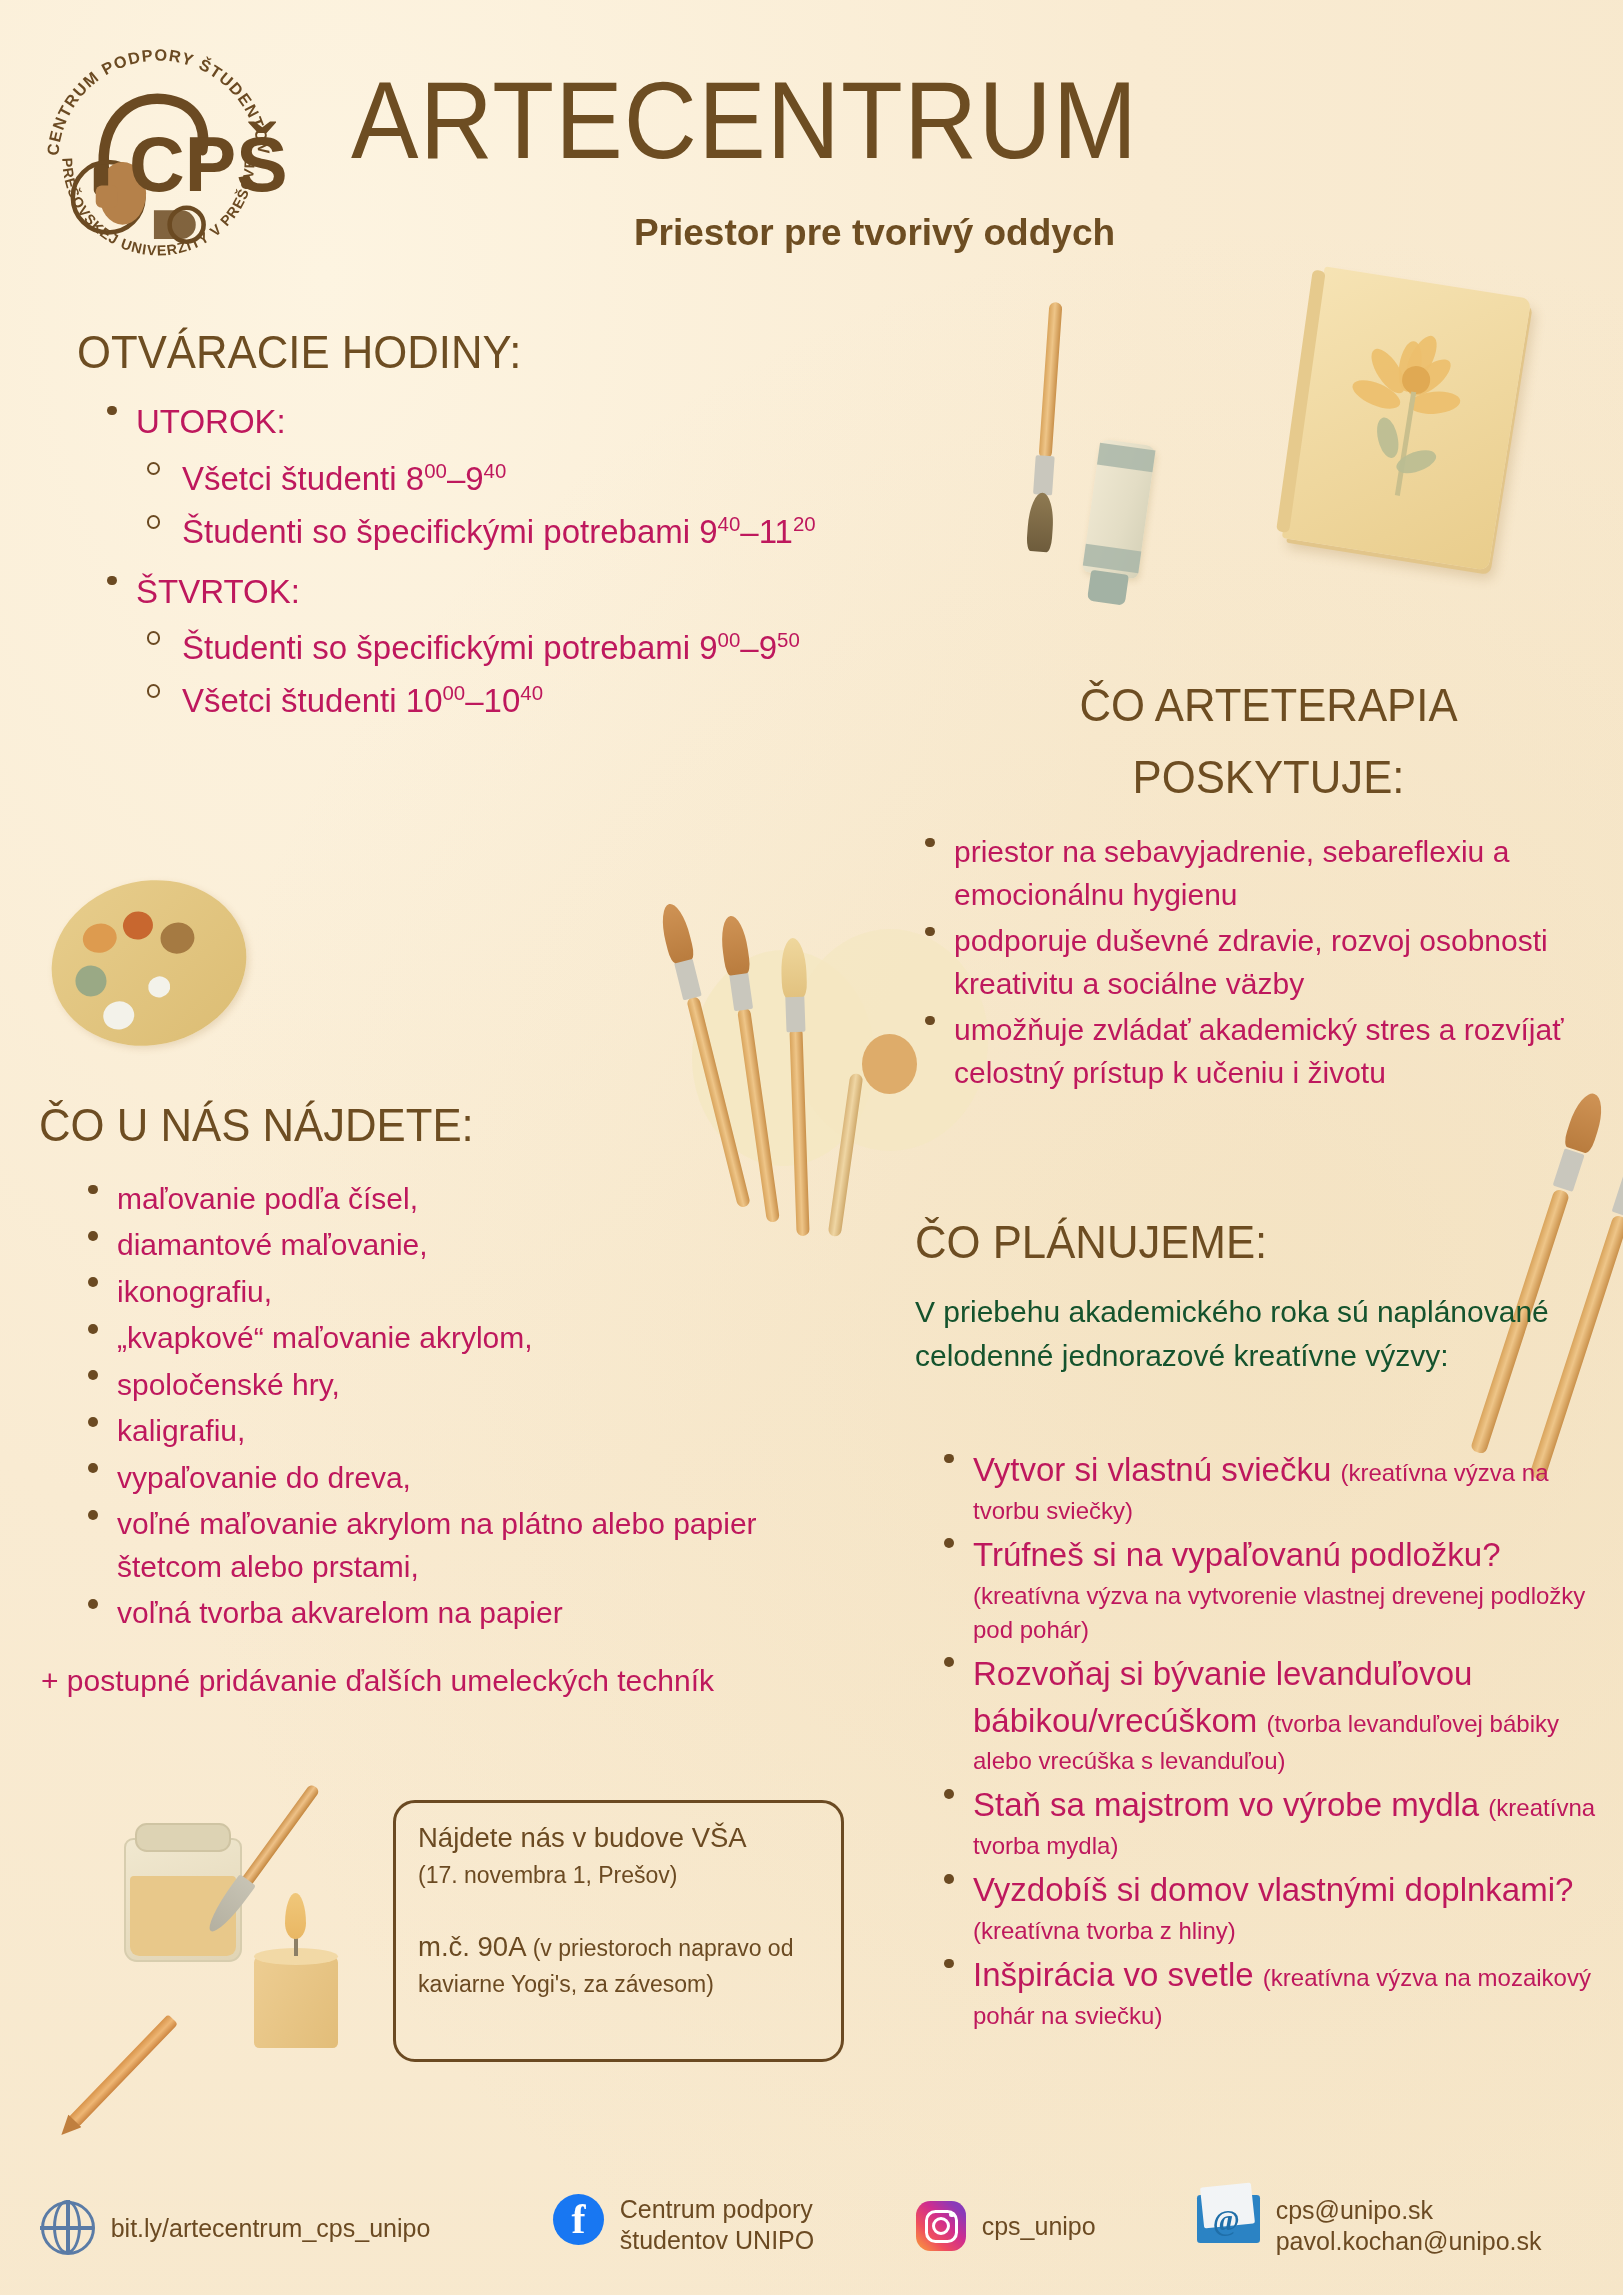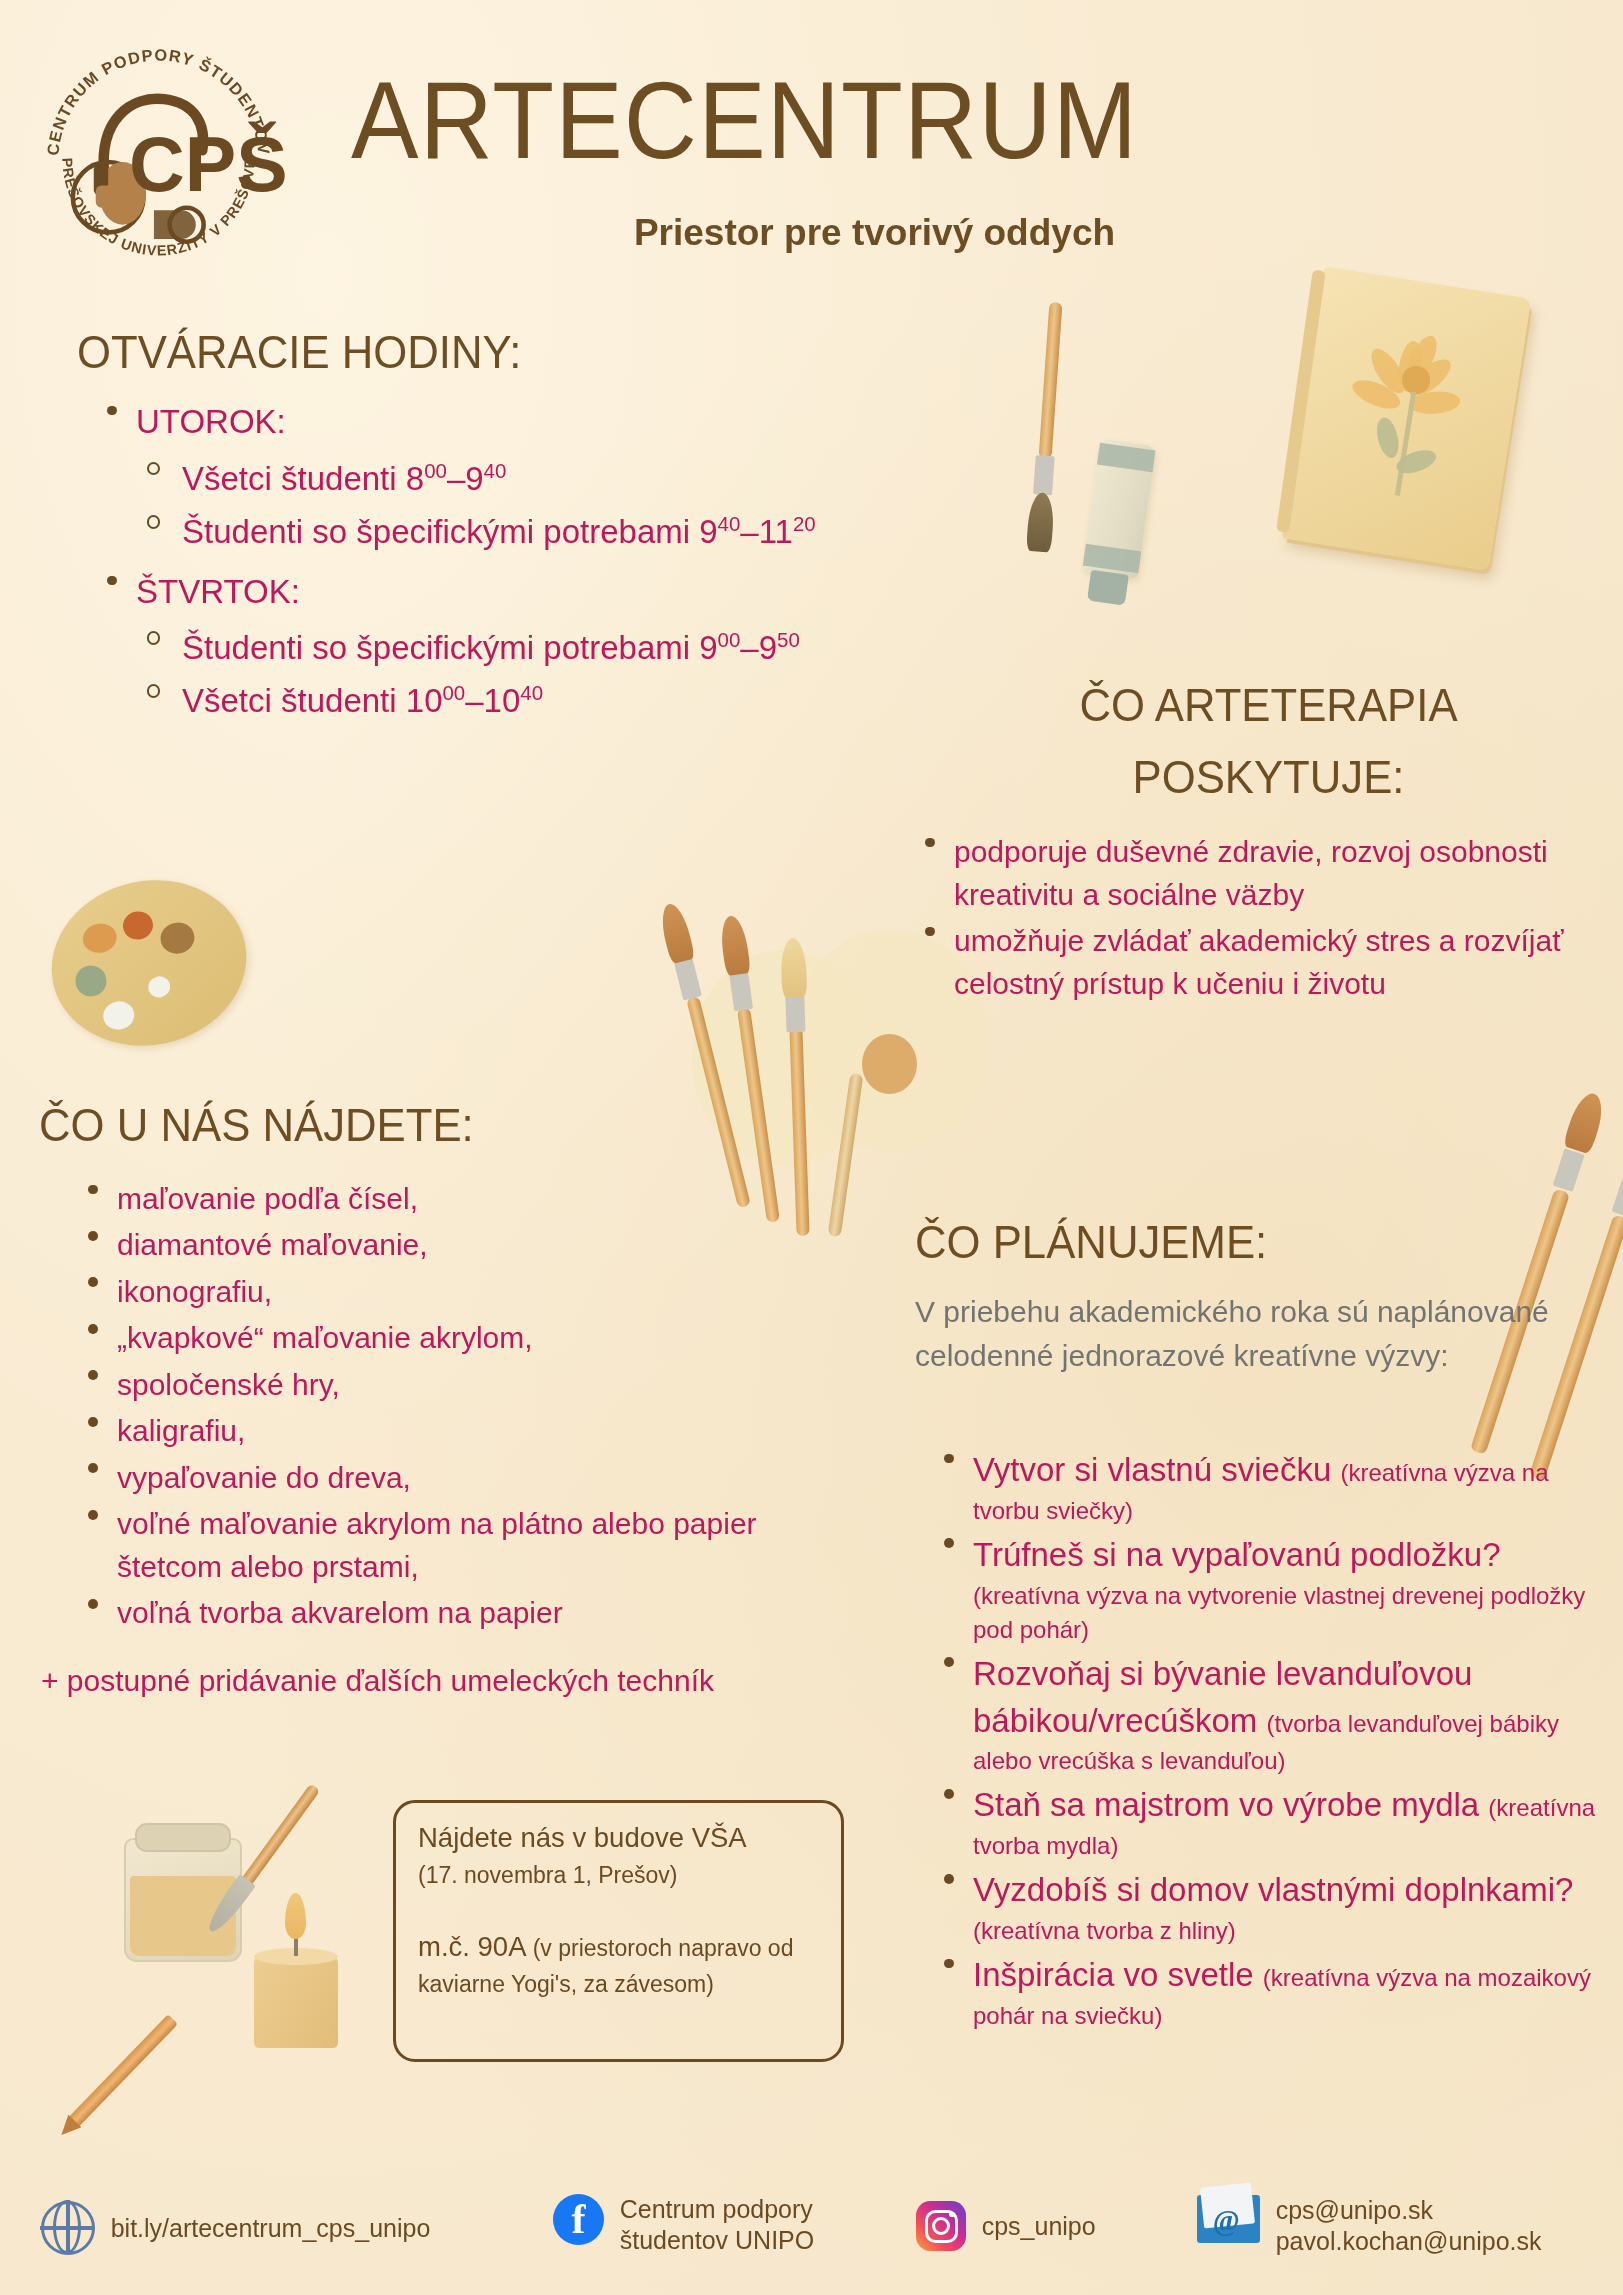--- a/index.html
+++ b/index.html
@@ -35,21 +35,21 @@
     transform:scaleX(.92);transform-origin:left center;
   }
   .h2{
     font-size:37px;font-weight:700;color:#6d4d22;
   }
   .sect{
     font-size:47px;font-weight:400;color:#6d4d22;line-height:1.05;
     transform:scaleX(.93);transform-origin:left center;
   }
   .sect.ctr{transform-origin:center center;}
-  .lead{font-size:30px;line-height:1.45;color:#737373;}
+  .lead{font-size:30px;line-height:1.45;color:#14532d;}
   .item{font-size:30px;line-height:1.42;color:#be185d;}
   .item.big{font-size:33px;}
   .sub{font-size:24px;}
   ul.bul{list-style:none;margin:0;padding:0;}
   ul.bul>li{position:relative;padding-left:38px;margin:0 0 3.9px 0;}
   ul.bul>li::before{
     content:"";position:absolute;left:9.2px;top:.62em;
     width:9.8px;height:9.8px;border-radius:50%;background:#6b4a22;
   }
   ul.circ{list-style:none;margin:0;padding:0;}
@@ -300,20 +300,21 @@
       </ul>
     </li>
   </ul>
 </div>
 
 <div class="txt sect ctr" style="left:935px;top:680px;width:667px;text-align:center;">ČO ARTETERAPIA</div>
 <div class="txt sect ctr" style="left:935px;top:752px;width:667px;text-align:center;">POSKYTUJE:</div>
 
 <div class="txt" style="left:916px;top:831px;width:693px;">
   <ul class="bul">
+    <li><span class="item">priestor na sebavyjadrenie, sebareflexiu a emocionálnu hygienu</span></li>
     <li><span class="item">podporuje duševné zdravie, rozvoj osobnosti kreativitu a sociálne väzby</span></li>
     <li><span class="item">umožňuje zvládať akademický stres a rozvíjať celostný prístup k učeniu i životu</span></li>
   </ul>
 </div>
 
 <div class="txt sect" style="left:39px;top:1100px;width:693px;">ČO U NÁS NÁJDETE:</div>
 
 <div class="txt" style="left:79px;top:1178px;width:746px;">
   <ul class="bul">
     <li><span class="item">maľovanie podľa čísel,</span></li>

